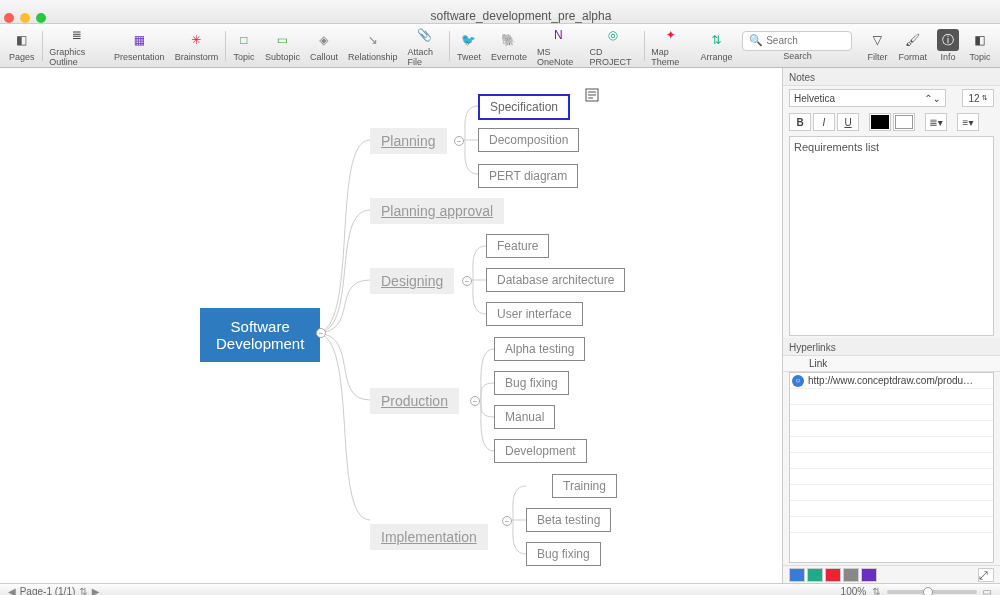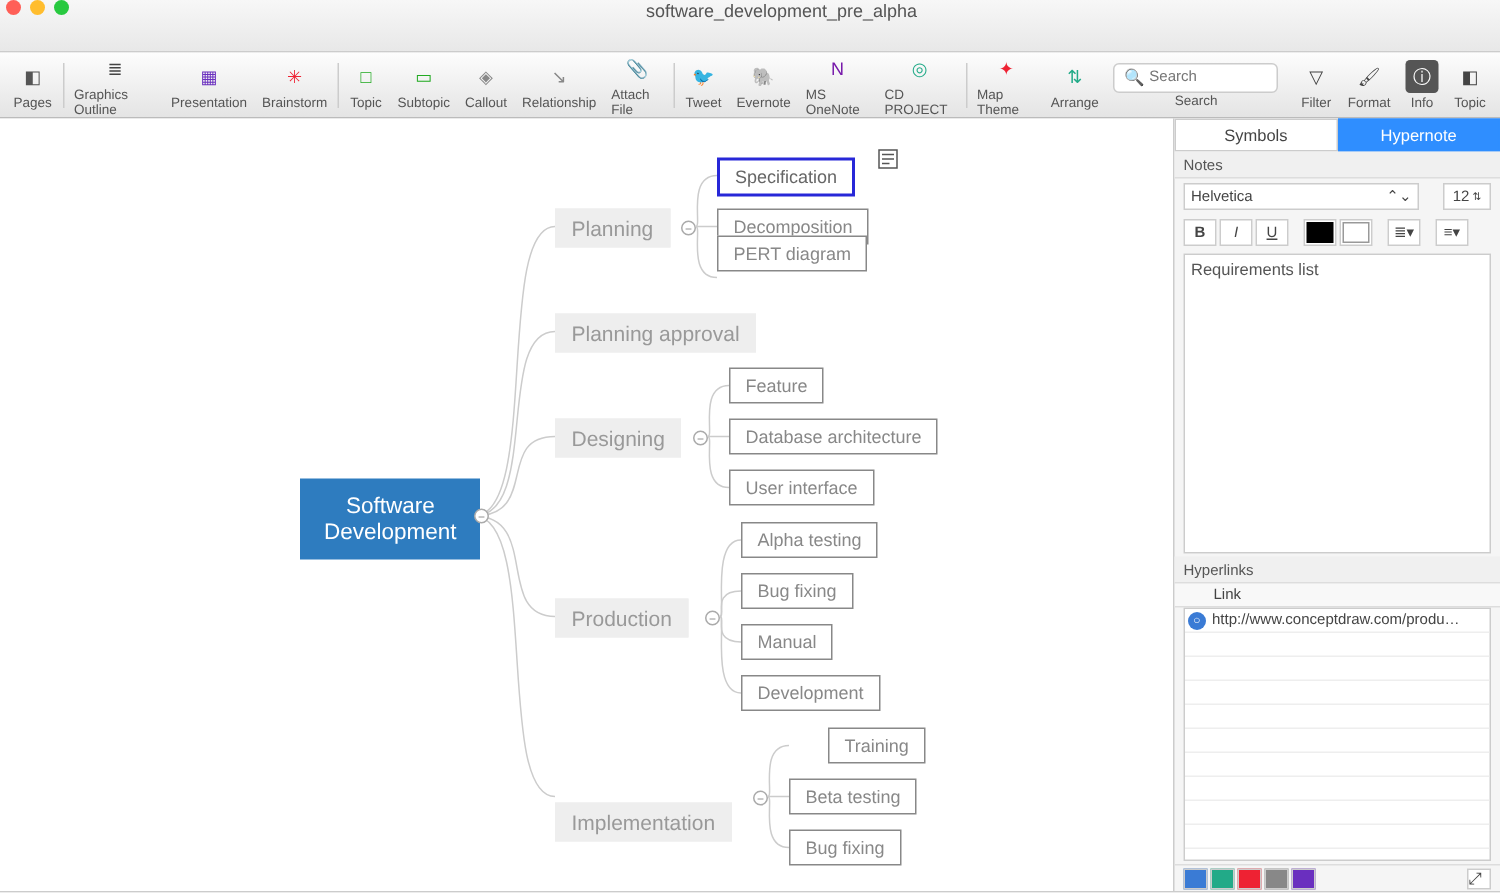--- a/index.html
+++ b/index.html
@@ -1,17 +1,17 @@
 <!DOCTYPE html>
 <html><head>
 <meta charset="utf-8">
 <style>
 * { box-sizing: border-box; margin: 0; padding: 0; font-family: -apple-system, "Helvetica Neue", Arial, sans-serif; }
 body { width: 1000px; height: 595px; background: #ececec; overflow: hidden; font-size: 11px; color: #444; }
-.titlebar { height: 35px; background: linear-gradient(#f7f7f7,#e8e8e8); display:flex; align-items:flex-start; padding:0 4px; border-bottom:1px solid #ccc; }
+.titlebar { height: 24px; background: linear-gradient(#f7f7f7,#e8e8e8); display:flex; align-items:flex-end; padding:0 4px; border-bottom:1px solid #ccc; }
 .traffic { display:flex; gap:6px; }
 .dot { width:10px; height:10px; border-radius:50%; }
 .dot.r{background:#ff5f57;} .dot.y{background:#ffbd2e;} .dot.g{background:#28c940;}
 .title { flex:1; text-align:center; font-size:12px; color:#555; }
 .toolbar { height:44px; background: linear-gradient(#fdfdfd,#e4e4e4); border-bottom:1px solid #bbb; display:flex; align-items:center; padding:0 4px; }
 .tb-item { display:flex; flex-direction:column; align-items:center; padding:0 5px; cursor:pointer; }
 .tb-icon { width:22px; height:22px; border-radius:4px; margin-bottom:1px; display:flex; align-items:center; justify-content:center; font-size:12px; }
 .tb-label { font-size:9px; color:#555; }
 .tb-sep { width:1px; height:30px; background:#ccc; margin:0 2px; }
 .tb-spacer { flex:1; }
@@ -44,21 +44,21 @@
 .statusbar { height:16px; background:linear-gradient(#fdfdfd,#e4e4e4); border-top:1px solid #ccc; display:flex; align-items:center; padding:0 8px; font-size:10px; color:#666; }
 .status-nav { display:flex; gap:4px; align-items:center; }
 .arrow-btn { cursor:pointer; color:#888; }
 .status-spacer { flex:1; }
 .zoom { display:flex; align-items:center; gap:6px; }
 .slider { width:90px; height:4px; background:#ccc; border-radius:2px; position:relative; }
 .slider-thumb { position:absolute; left:40%; top:-3px; width:10px; height:10px; background:#fff; border:1px solid #999; border-radius:50%; }
 
 .node { position:absolute; padding:4px 10px; border:1px solid #888; background:#fff; font-size:12px; color:#888; white-space:nowrap; }
 .node.root { background:#2e7cbf; color:#fff; border:none; font-size:15px; padding:10px 16px; text-align:center; }
-.node.branch { background:#eee; border:1px solid #eee; font-size:14px; color:#999; }
+.node.branch { background:#eee; border:1px solid #eee; font-size:14px; color:#999;text-decoration:underline; }
 .node.selected { border:2px solid #2828d8; color:#666; }
 .collapse { position:absolute; width:10px; height:10px; border:1px solid #aaa; border-radius:50%; background:#fff; display:flex; align-items:center; justify-content:center; font-size:8px; color:#888; cursor:pointer; }
 .badge { position:absolute; width:14px; height:14px; }
 svg.lines { position:absolute; top:0; left:0; width:100%; height:100%; pointer-events:none; }
 svg.lines path { stroke:#ccc; stroke-width:1; fill:none; }
 </style>
 </head>
 <body>
 
 <div class="titlebar">
@@ -191,21 +191,21 @@
         <div class="node root" style="left: 200px; top: 240px;">Software<br>Development</div>
         <div class="collapse" style="left: 316px; top: 260px;">−</div>
         <div class="node branch" style="left: 370px; top: 60px;">Planning</div>
         <div class="collapse" style="left: 454px; top: 68px;">−</div>
         <div class="node selected" style="left: 478px; top: 26px;">Specification</div>
         <div class="badge" style="left: 585px; top: 20px;"><svg width="14" height="14">
             <rect x="1" y="1" width="12" height="12" fill="#fff" stroke="#555"></rect>
             <path d="M3 4h8M3 7h8M3 10h5" stroke="#555" stroke-width="1"></path>
           </svg></div>
         <div class="node" style="left: 478px; top: 60px;">Decomposition</div>
-        <div class="node" style="left: 478px; top: 78px;">PERT diagram</div>
+        <div class="node" style="left: 478px; top: 96px;">PERT diagram</div>
         <div class="node branch" style="left: 370px; top: 130px;">Planning approval</div>
         <div class="node branch" style="left: 370px; top: 200px;">Designing</div>
         <div class="collapse" style="left: 462px; top: 208px;">−</div>
         <div class="node" style="left: 486px; top: 166px;">Feature</div>
         <div class="node" style="left: 486px; top: 200px;">Database architecture</div>
         <div class="node" style="left: 486px; top: 234px;">User interface</div>
         <div class="node branch" style="left: 370px; top: 320px; text-align: center;">Production</div>
         <div class="collapse" style="left: 470px; top: 328px;">−</div>
         <div class="node" style="left: 494px; top: 269px;">Alpha testing</div>
         <div class="node" style="left: 494px; top: 303px;">Bug fixing</div>
@@ -213,24 +213,20 @@
         <div class="node" style="left: 494px; top: 371px;">Development</div>
         <div class="node branch" style="left: 370px; top: 456px; text-align: center;">Implementation</div>
         <div class="collapse" style="left: 502px; top: 448px;">−</div>
         <div class="node" style="left: 552px; top: 406px;">Training</div>
         <div class="node" style="left: 526px; top: 440px;">Beta testing</div>
         <div class="node" style="left: 526px; top: 474px;">Bug fixing</div>
       </div>
   </div>
 
   <div class="sidepanel">
-    <div class="tabs">
-      <div class="tab">Symbols</div>
-      <div class="tab active">Hypernote</div>
-    </div>
     <div class="sec-label">Notes</div>
     <div class="font-row">
       <div class="font-select">
         <span>Helvetica</span>
         <span>⌃⌄</span>
       </div>
       <div class="stepper">
         <span>12</span>
         <span style="font-size:7px;margin-left:2px;">⇅</span>
       </div>

